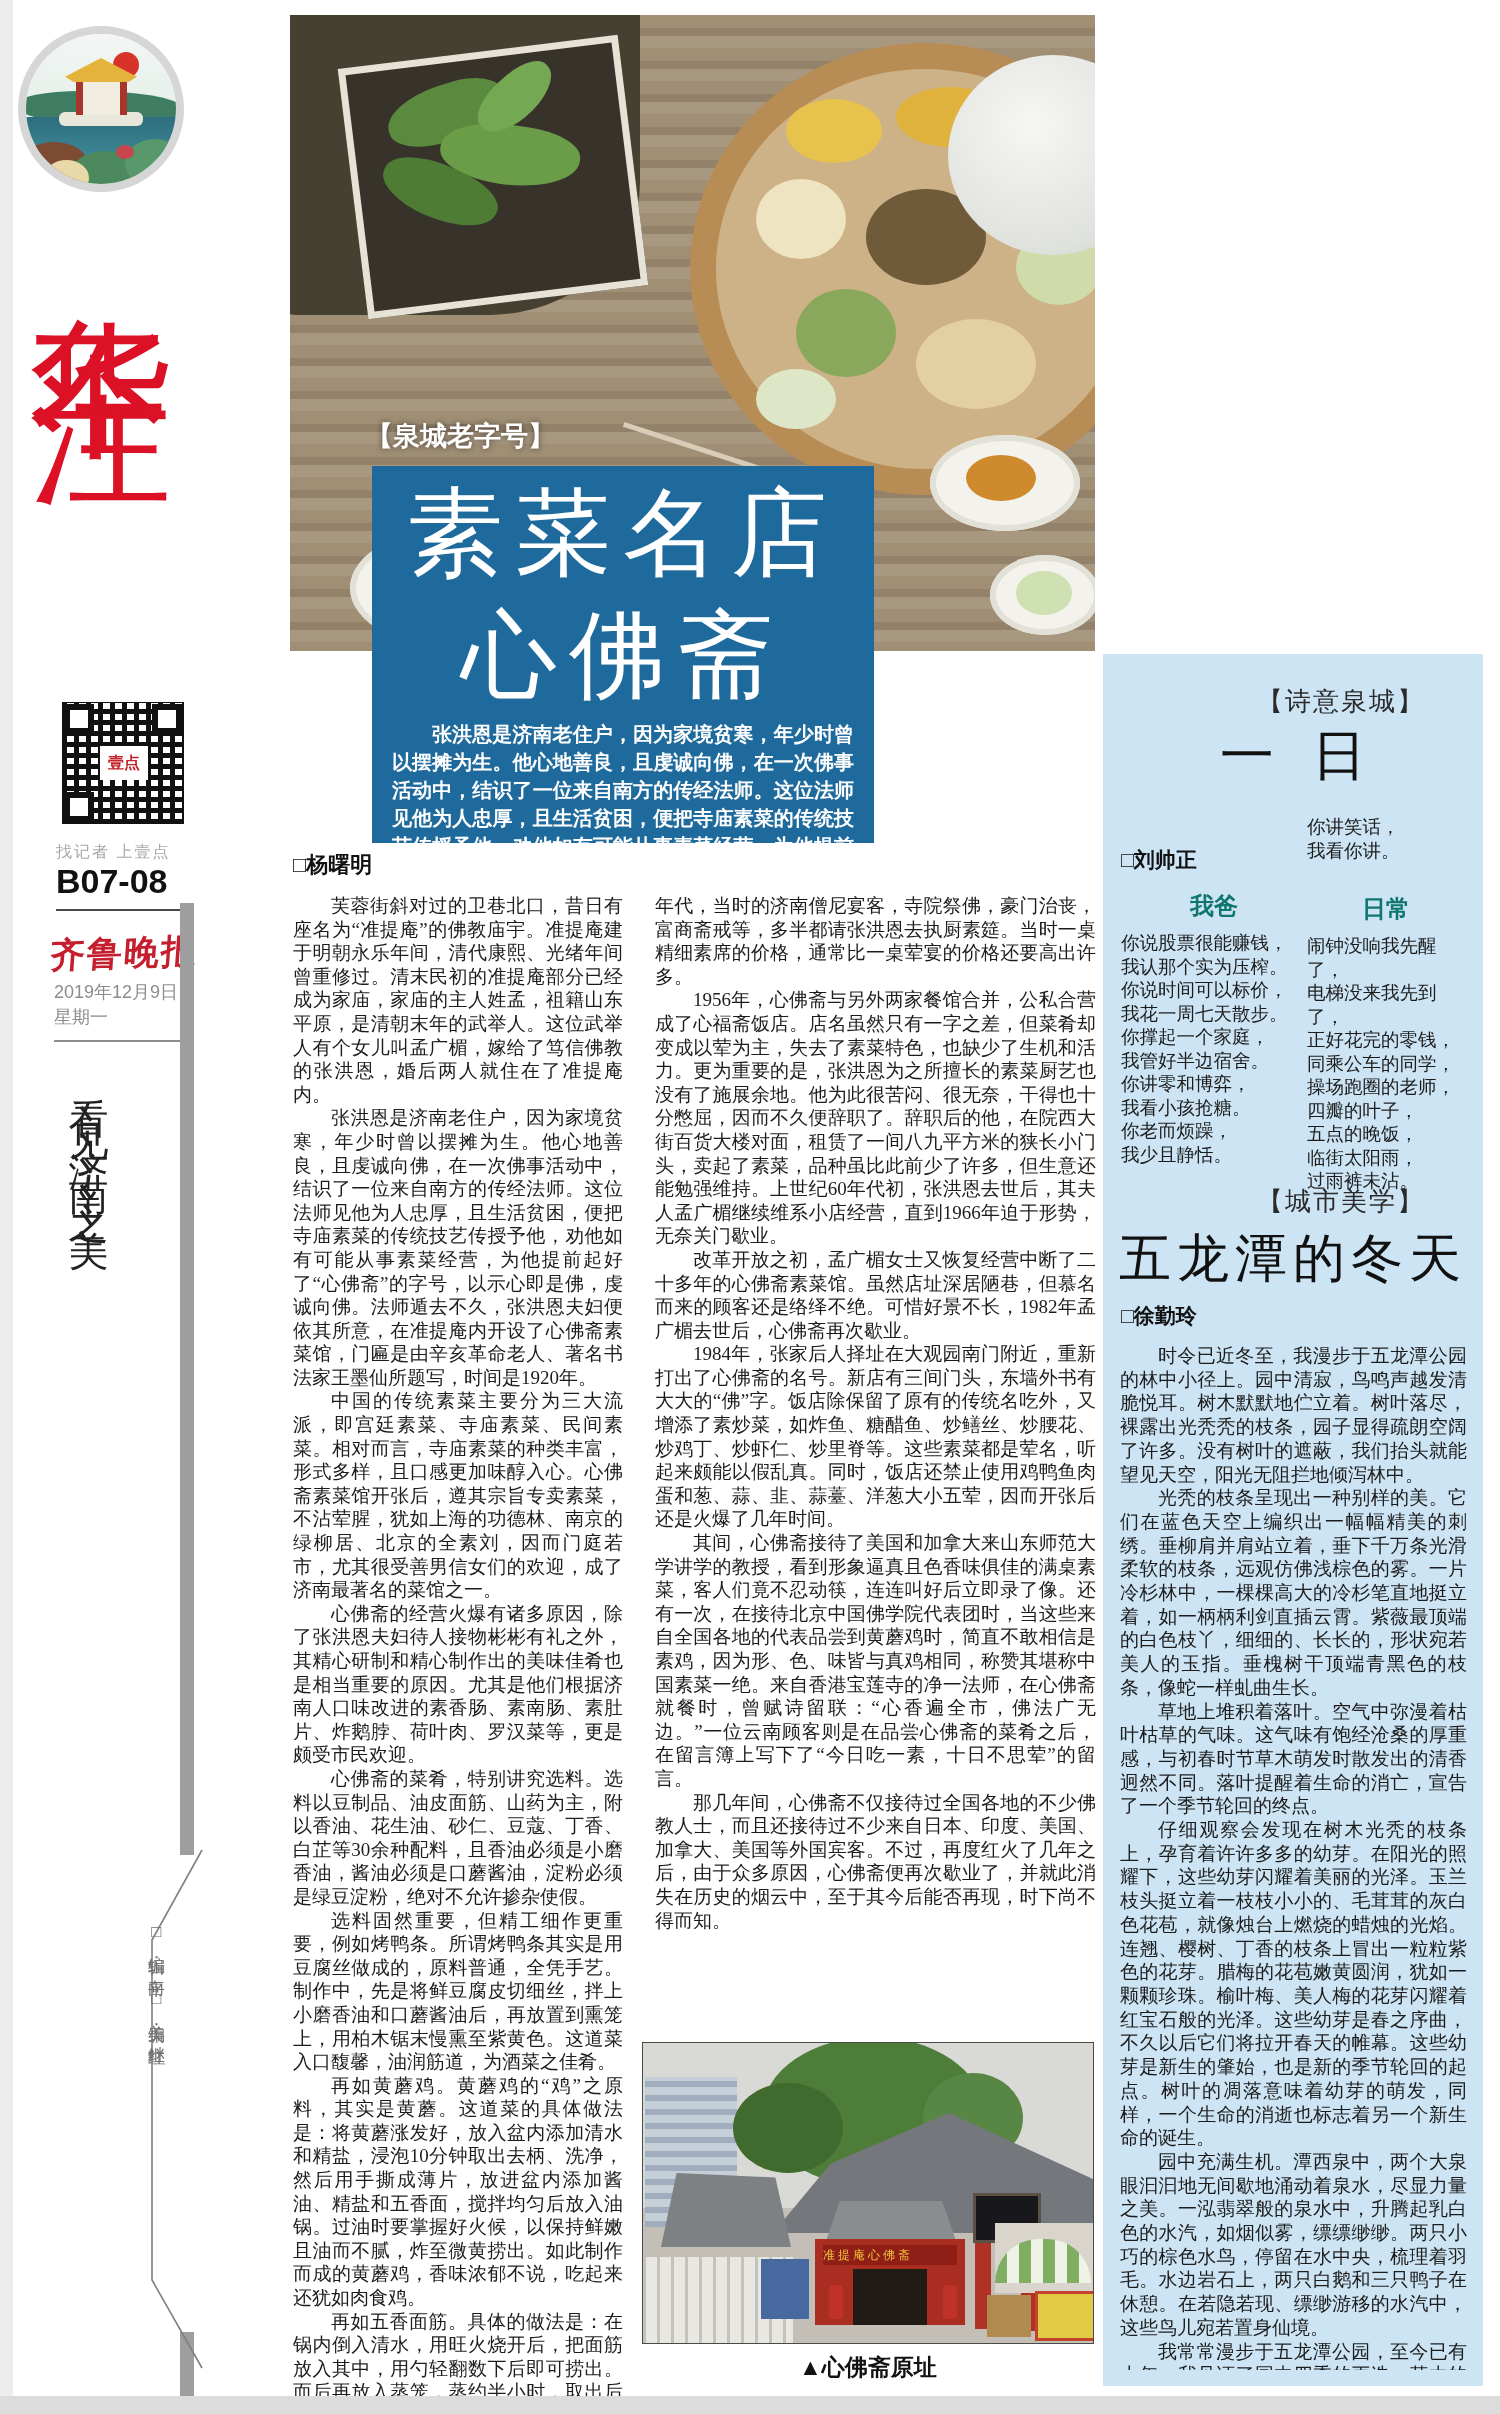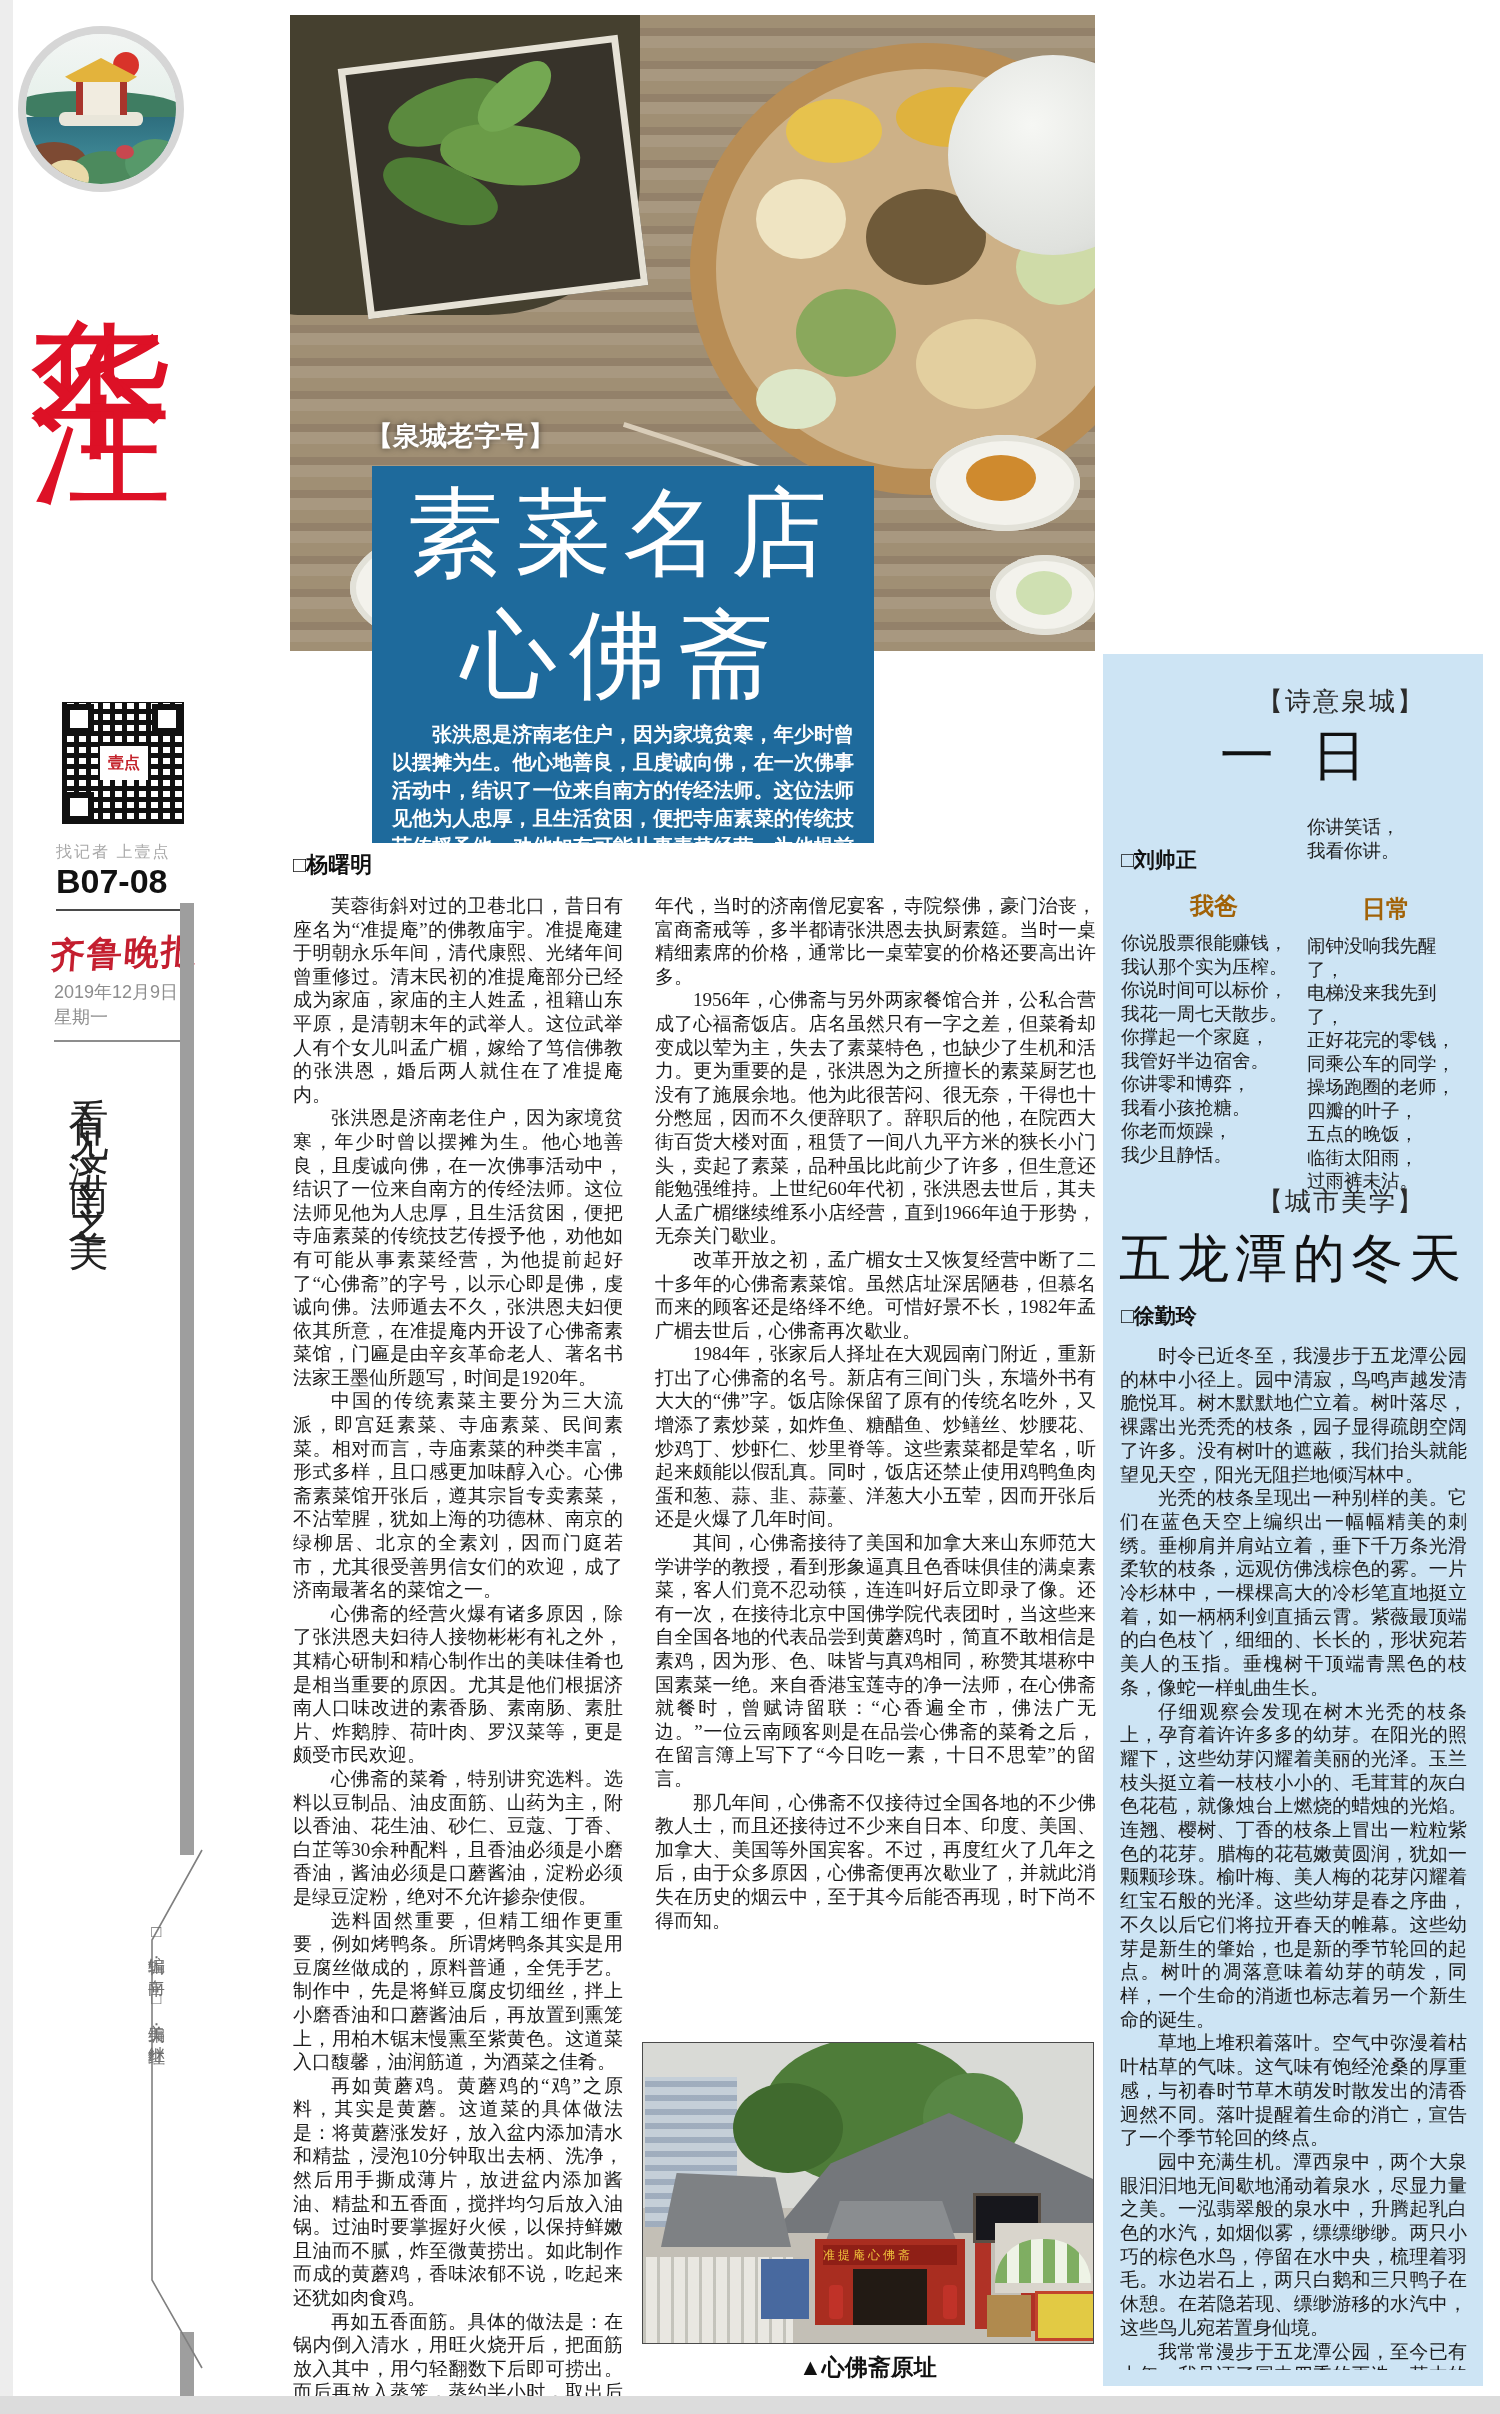--- a/index.html
+++ b/index.html
@@ -123,21 +123,21 @@
   .panel .tag1{top:30px;} .panel .tag2{top:530px;}
   .big-title{position:absolute;width:100%;text-align:center;color:#111;
      font-family:"Liberation Sans","DejaVu Sans",sans-serif;font-weight:300;}
   .poem-title{top:66px;font-size:54px;letter-spacing:38px;text-indent:38px;}
   .essay-title{top:570px;font-size:52px;letter-spacing:6px;}
   .panel .byline{font-size:21px;}
   .poem-cols{position:absolute;left:18px;top:156px;width:344px;display:flex;}
   .poem-left{width:186px;padding-top:36px;}
   .poem-right{width:158px;}
   .poem-head{font-family:"Liberation Sans",sans-serif;font-weight:700;font-size:24px;
-     text-align:center;margin:16px 0 10px 0;color:#a16207;}
+     text-align:center;margin:16px 0 10px 0;color:#0f766e;}
   .poem-lines p{margin:0;font-size:18.5px;line-height:23.5px;text-indent:0;}
   .poem-right .opening{padding-top:6px;}
   .essay-byline{position:absolute;left:18px;top:648px;}
   .essay-body{position:absolute;left:17px;top:690px;width:347px;height:1026px;
      font-size:19px;line-height:23.7px;text-align:justify;overflow:hidden;}
   .essay-body p{margin:0;text-indent:2em;}
 </style>
 </head>
 <body>
 
@@ -307,21 +307,21 @@
           </div>
       </div>
     </div>
 
     <div class="tag tag2">【城市美学】</div>
     <div class="big-title essay-title">五龙潭的冬天</div>
     <div class="byline essay-byline">□徐勤玲</div>
     <div class="essay-body">
         <p>时令已近冬至，我漫步于五龙潭公园的林中小径上。园中清寂，鸟鸣声越发清脆悦耳。树木默默地伫立着。树叶落尽，裸露出光秃秃的枝条，园子显得疏朗空阔了许多。没有树叶的遮蔽，我们抬头就能望见天空，阳光无阻拦地倾泻林中。</p>
         <p>光秃的枝条呈现出一种别样的美。它们在蓝色天空上编织出一幅幅精美的刺绣。垂柳肩并肩站立着，垂下千万条光滑柔软的枝条，远观仿佛浅棕色的雾。一片冷杉林中，一棵棵高大的冷杉笔直地挺立着，如一柄柄利剑直插云霄。紫薇最顶端的白色枝丫，细细的、长长的，形状宛若美人的玉指。垂槐树干顶端青黑色的枝条，像蛇一样虬曲生长。</p>
+        <p>草地上堆积着落叶。空气中弥漫着枯叶枯草的气味。这气味有饱经沧桑的厚重感，与初春时节草木萌发时散发出的清香迥然不同。落叶提醒着生命的消亡，宣告了一个季节轮回的终点。</p>
         <p>仔细观察会发现在树木光秃的枝条上，孕育着许许多多的幼芽。在阳光的照耀下，这些幼芽闪耀着美丽的光泽。玉兰枝头挺立着一枝枝小小的、毛茸茸的灰白色花苞，就像烛台上燃烧的蜡烛的光焰。连翘、樱树、丁香的枝条上冒出一粒粒紫色的花芽。腊梅的花苞嫩黄圆润，犹如一颗颗珍珠。榆叶梅、美人梅的花芽闪耀着红宝石般的光泽。这些幼芽是春之序曲，不久以后它们将拉开春天的帷幕。这些幼芽是新生的肇始，也是新的季节轮回的起点。树叶的凋落意味着幼芽的萌发，同样，一个生命的消逝也标志着另一个新生命的诞生。</p>
-        <p>草地上堆积着落叶。空气中弥漫着枯叶枯草的气味。这气味有饱经沧桑的厚重感，与初春时节草木萌发时散发出的清香迥然不同。落叶提醒着生命的消亡，宣告了一个季节轮回的终点。</p>
         <p>园中充满生机。潭西泉中，两个大泉眼汩汩地无间歇地涌动着泉水，尽显力量之美。一泓翡翠般的泉水中，升腾起乳白色的水汽，如烟似雾，缥缥缈缈。两只小巧的棕色水鸟，停留在水中央，梳理着羽毛。水边岩石上，两只白鹅和三只鸭子在休憩。在若隐若现、缥缈游移的水汽中，这些鸟儿宛若置身仙境。</p>
         <p>我常常漫步于五龙潭公园，至今已有十年。我见证了园中四季的更迭、草木的荣衰。我熟悉这里的一草一木，了解每一处泉水的性格。而五龙潭公园之于我，已不仅仅是一片园林，而是一种渴望，一种期盼，更是心灵的慰藉，是自由和力量的源泉。每当我被凡尘琐事所困扰、束缚，到园中走一走，嗅闻草木的清香，聆听泉水的奏鸣，心灵就会舒展、恢复活力，充满力量和生机。多年来我在园中观察、倾听、思考，在与树木和泉水的对话中，收获了生命中最重要的东西：美和智慧。</p>
       </div>
   </div>
 
   <div class="abs edge-bottom"></div>
 </div>
 
 </body></html>

